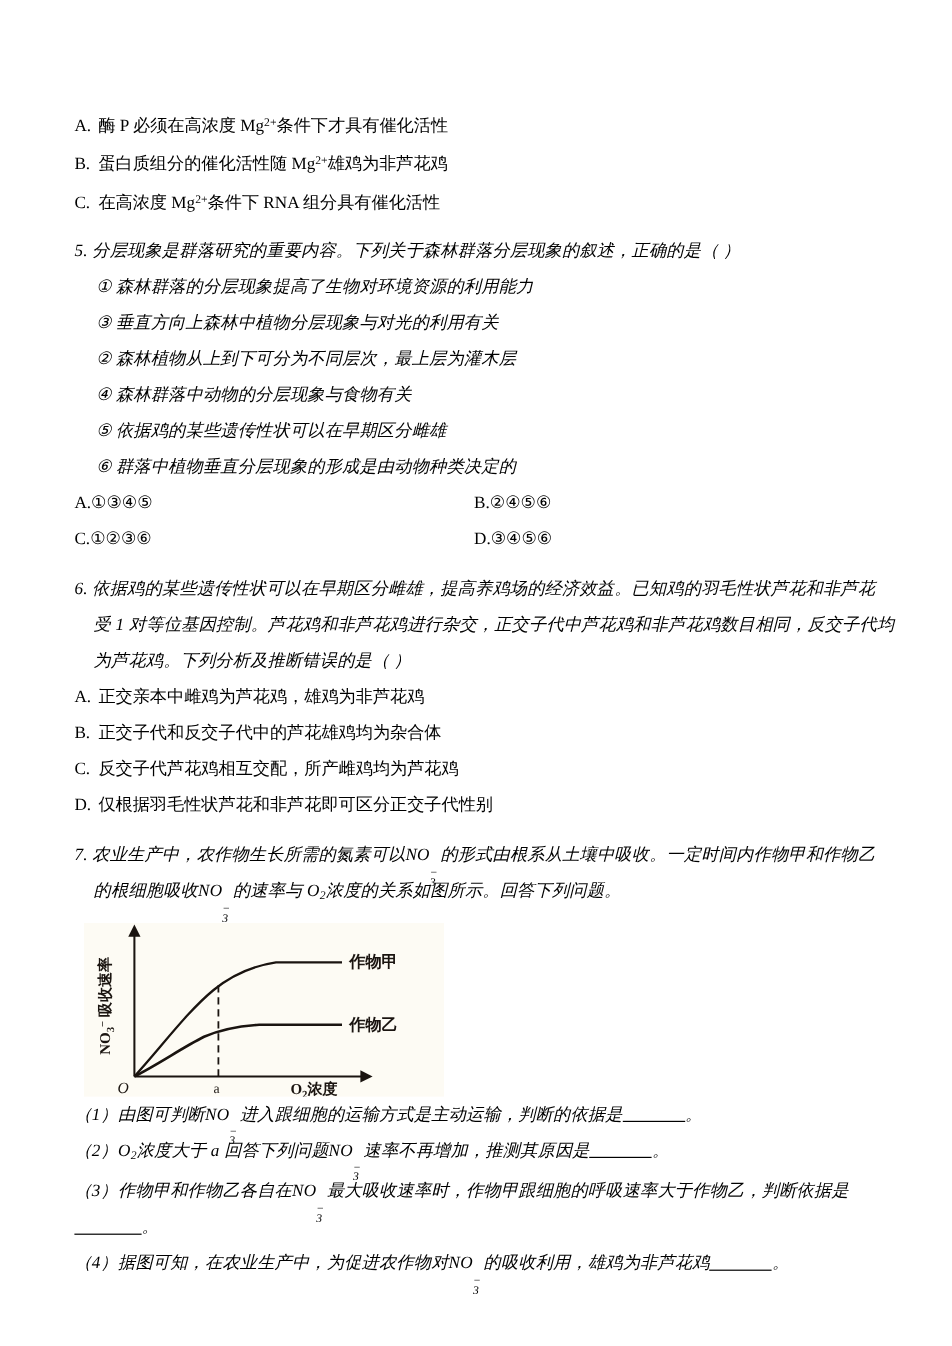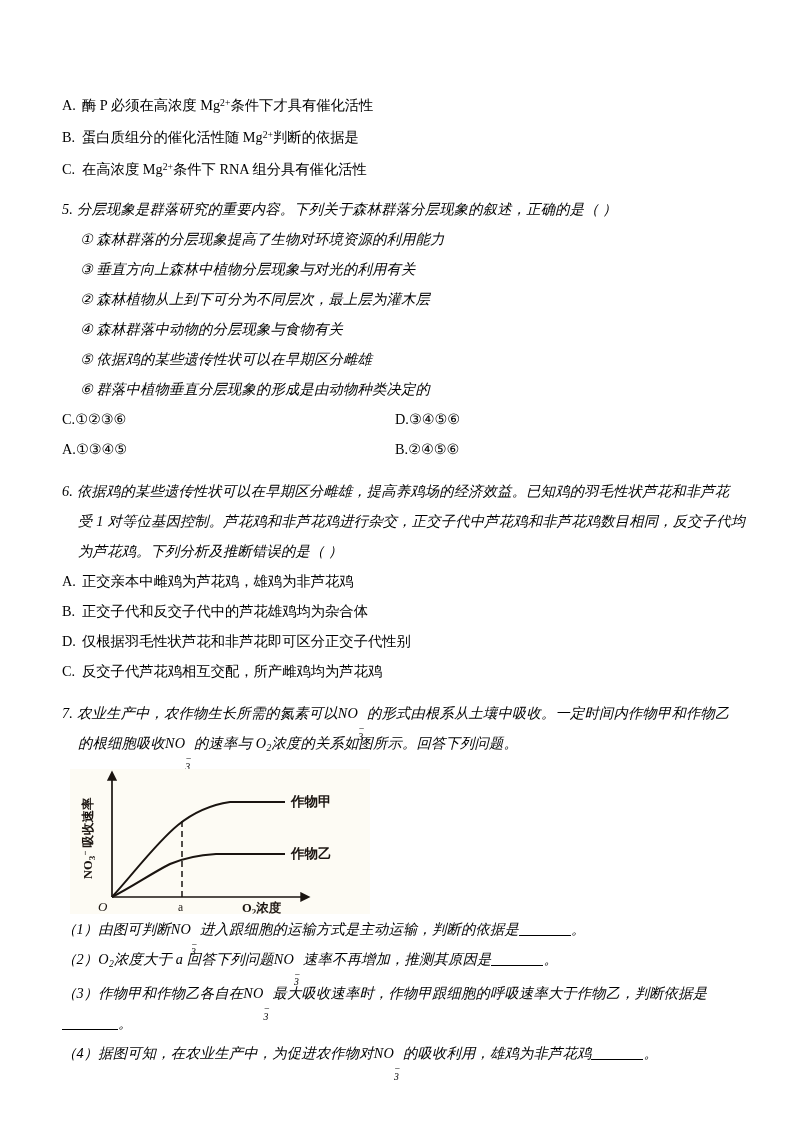--- a/index.html
+++ b/index.html
@@ -107,21 +107,21 @@
 </head>
 <body>
 
 <div class="page">
 
   <div>
     <div class="opt">
       <span class="lab">A.</span><span>酶 P 必须在高浓度 Mg</span><sup>2+</sup><span>条件下才具有催化活性</span>
     </div>
     <div class="opt">
-      <span class="lab">B.</span><span>蛋白质组分的催化活性随 Mg</span><sup>2+</sup><span>判断的依据是</span>
+      <span class="lab">B.</span><span>蛋白质组分的催化活性随 Mg</span><sup>2+</sup><span>雄鸡为非芦花鸡</span>
     </div>
     <div class="opt">
       <span class="lab">C.</span><span>在高浓度 Mg</span><sup>2+</sup><span>条件下 RNA 组分具有催化活性</span>
     </div>
   </div>
 
   <div class="q q5">
     <div class="line">
       <span>5.</span>
       <span>分层现象是群落研究的重要内容。下列关于森林群落分层现象的叙述，正确的是（      ）</span>
@@ -145,57 +145,57 @@
     </div>
     <div class="line indent-sub">
       <span class="circ">⑤</span>
       <span>依据鸡的某些遗传性状可以在早期区分雌雄</span>
     </div>
     <div class="line indent-sub">
       <span class="circ">⑥</span>
       <span>群落中植物垂直分层现象的形成是由动物种类决定的</span>
     </div>
 
+    <div class="opt-row">
+      <div class="col first">
+        <span class="lab">A.</span><span class="circ">①③④⑤</span>
+      </div>
+      <div class="col">
+        <span class="lab">B.</span><span class="circ">②④⑤⑥</span>
+      </div>
+    </div>
     <div class="opt-row">
       <div class="col first">
         <span class="lab">C.</span><span class="circ">①②③⑥</span>
       </div>
       <div class="col">
         <span class="lab">D.</span><span class="circ">③④⑤⑥</span>
       </div>
     </div>
-    <div class="opt-row">
-      <div class="col first">
-        <span class="lab">A.</span><span class="circ">①③④⑤</span>
-      </div>
-      <div class="col">
-        <span class="lab">B.</span><span class="circ">②④⑤⑥</span>
-      </div>
-    </div>
   </div>
 
   <div class="q q6">
     <div class="line">
       <span>6.</span>
       <span>依据鸡的某些遗传性状可以在早期区分雌雄，提高养鸡场的经济效益。已知鸡的羽毛性状芦花和非芦花</span>
     </div>
     <div class="line stem-cont">受 1 对等位基因控制。芦花鸡和非芦花鸡进行杂交，正交子代中芦花鸡和非芦花鸡数目相同，反交子代均</div>
     <div class="line stem-cont">为芦花鸡。下列分析及推断错误的是（      ）</div>
 
     <div class="opt">
       <span class="lab">A.</span><span>正交亲本中雌鸡为芦花鸡，雄鸡为非芦花鸡</span>
     </div>
     <div class="opt">
       <span class="lab">B.</span><span>正交子代和反交子代中的芦花雄鸡均为杂合体</span>
     </div>
     <div class="opt">
+      <span class="lab">C.</span><span>反交子代芦花鸡相互交配，所产雌鸡均为芦花鸡</span>
+    </div>
+    <div class="opt">
       <span class="lab">D.</span><span>仅根据羽毛性状芦花和非芦花即可区分正交子代性别</span>
-    </div>
-    <div class="opt">
-      <span class="lab">C.</span><span>反交子代芦花鸡相互交配，所产雌鸡均为芦花鸡</span>
     </div>
   </div>
 
   <div class="q q7">
     <div class="line">
       <span>7.</span>
       <span>农业生产中，农作物生长所需的氮素可以</span><span class="no3">NO<span class="stack"><span class="m">3</span><span class="p">−</span></span></span><span>的形式由根系从土壤中吸收。一定时间内作物甲和作物乙</span>
     </div>
     <div class="line stem-cont">
       <span>的根细胞吸收</span><span class="no3">NO<span class="stack"><span class="m">3</span><span class="p">−</span></span></span><span>的速率与 O</span><sub>2</sub><span>浓度的关系如图所示。回答下列问题。</span>

